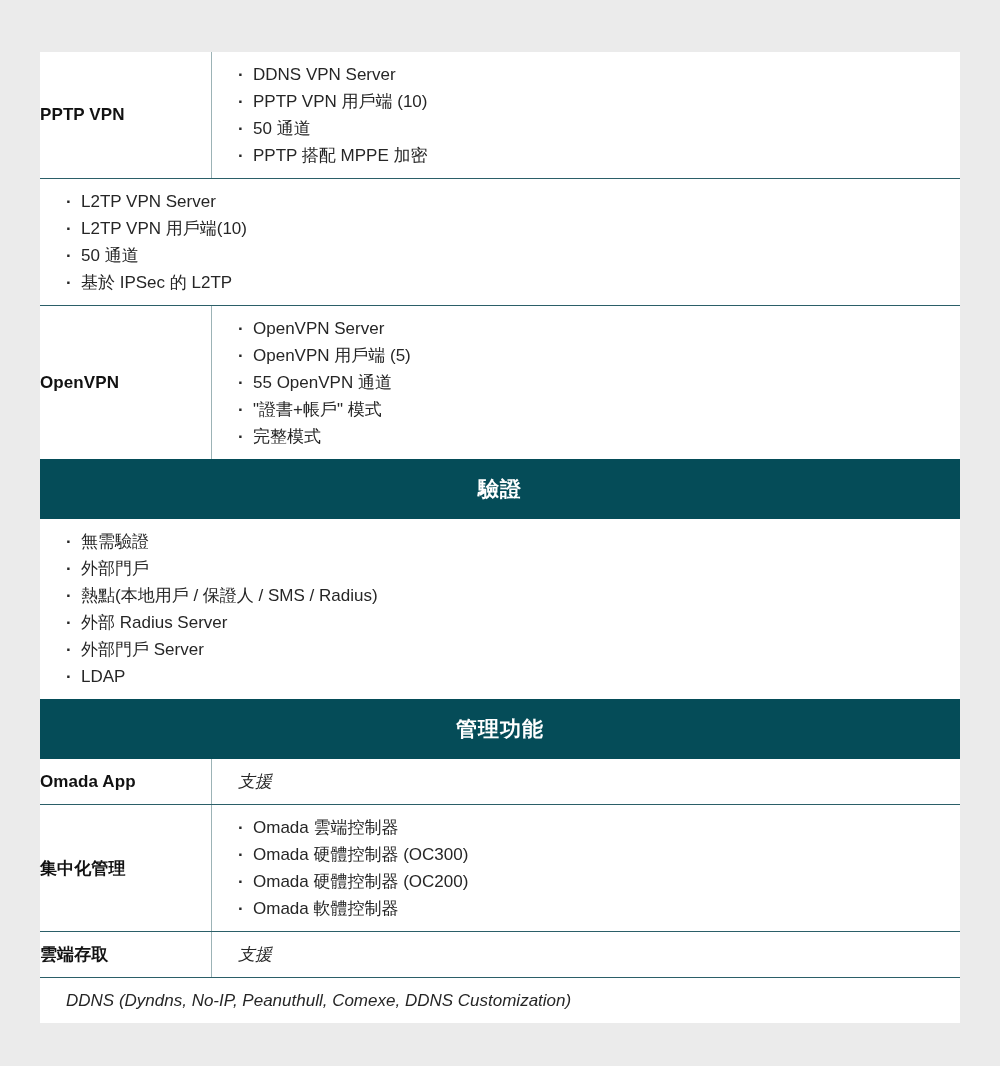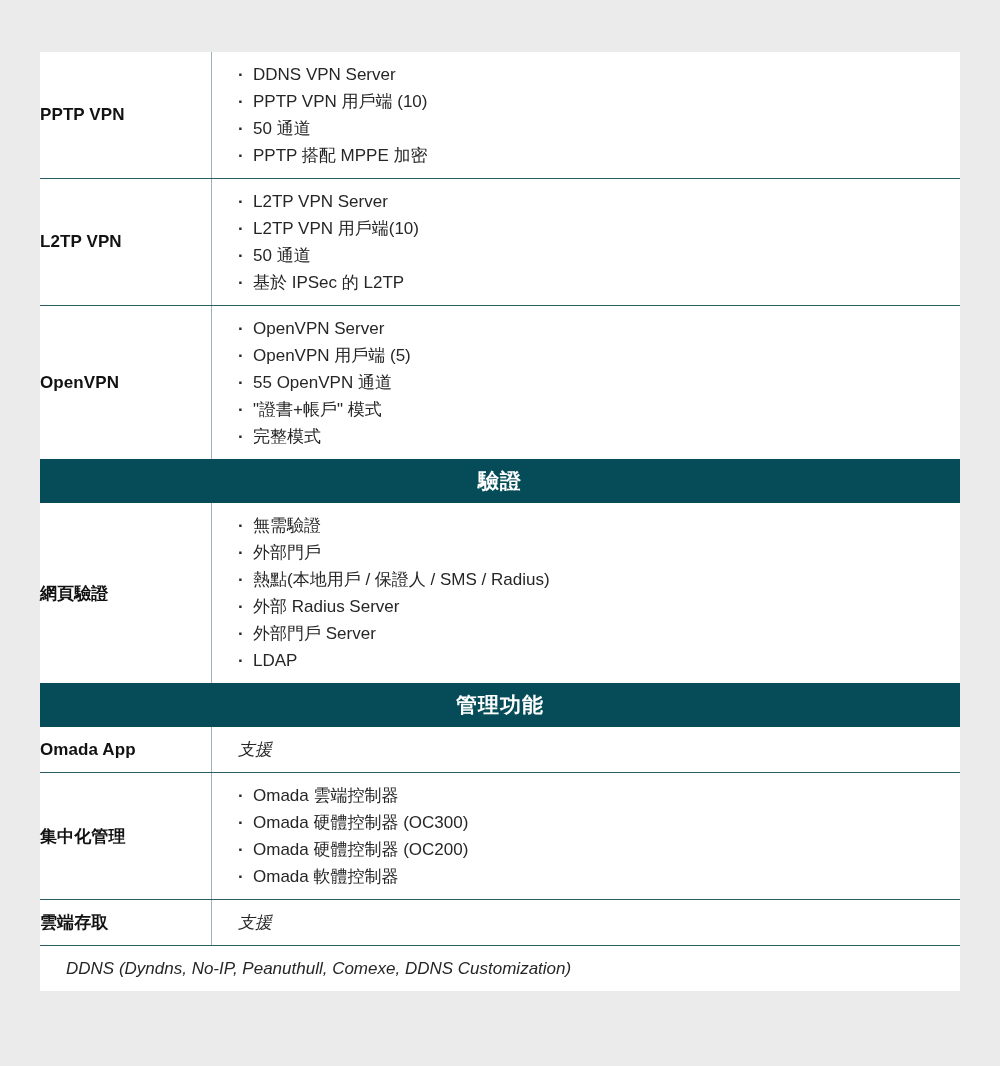--- a/index.html
+++ b/index.html
@@ -71,21 +71,21 @@
     font-weight: bold;
   }
   .bullet-text {
     flex: 1 1 auto;
   }
   .text-value {
     line-height: 27px;
     font-style: italic;
   }
   .section-header {
-    height: 44px;
+    height: 60px;
     background: #054c58;
     display: flex;
     align-items: center;
     justify-content: center;
   }
   .section-title {
     color: #ffffff;
     font-size: 21px;
     font-weight: bold;
     letter-spacing: 1px;
@@ -115,21 +115,20 @@
   </div>
 
   <div class="bullet-item">
     <span class="bullet-dot">·</span>
     <span class="bullet-text">PPTP 搭配 MPPE 加密</span>
   </div>
 </div>
   </div>
 
   <div class="row bt">
-    <div class="label-cell">L2TP VPN</div>
     <div class="content-cell">
   <div class="bullet-item">
     <span class="bullet-dot">·</span>
     <span class="bullet-text">L2TP VPN Server</span>
   </div>
 
   <div class="bullet-item">
     <span class="bullet-dot">·</span>
     <span class="bullet-text">L2TP VPN 用戶端(10)</span>
   </div>
@@ -174,21 +173,20 @@
     <span class="bullet-text">完整模式</span>
   </div>
 </div>
   </div>
 
   <div class="section-header">
     <span class="section-title">驗證</span>
   </div>
 
   <div class="row">
-    <div class="label-cell">網頁驗證</div>
     <div class="content-cell">
   <div class="bullet-item">
     <span class="bullet-dot">·</span>
     <span class="bullet-text">無需驗證</span>
   </div>
 
   <div class="bullet-item">
     <span class="bullet-dot">·</span>
     <span class="bullet-text">外部門戶</span>
   </div>

